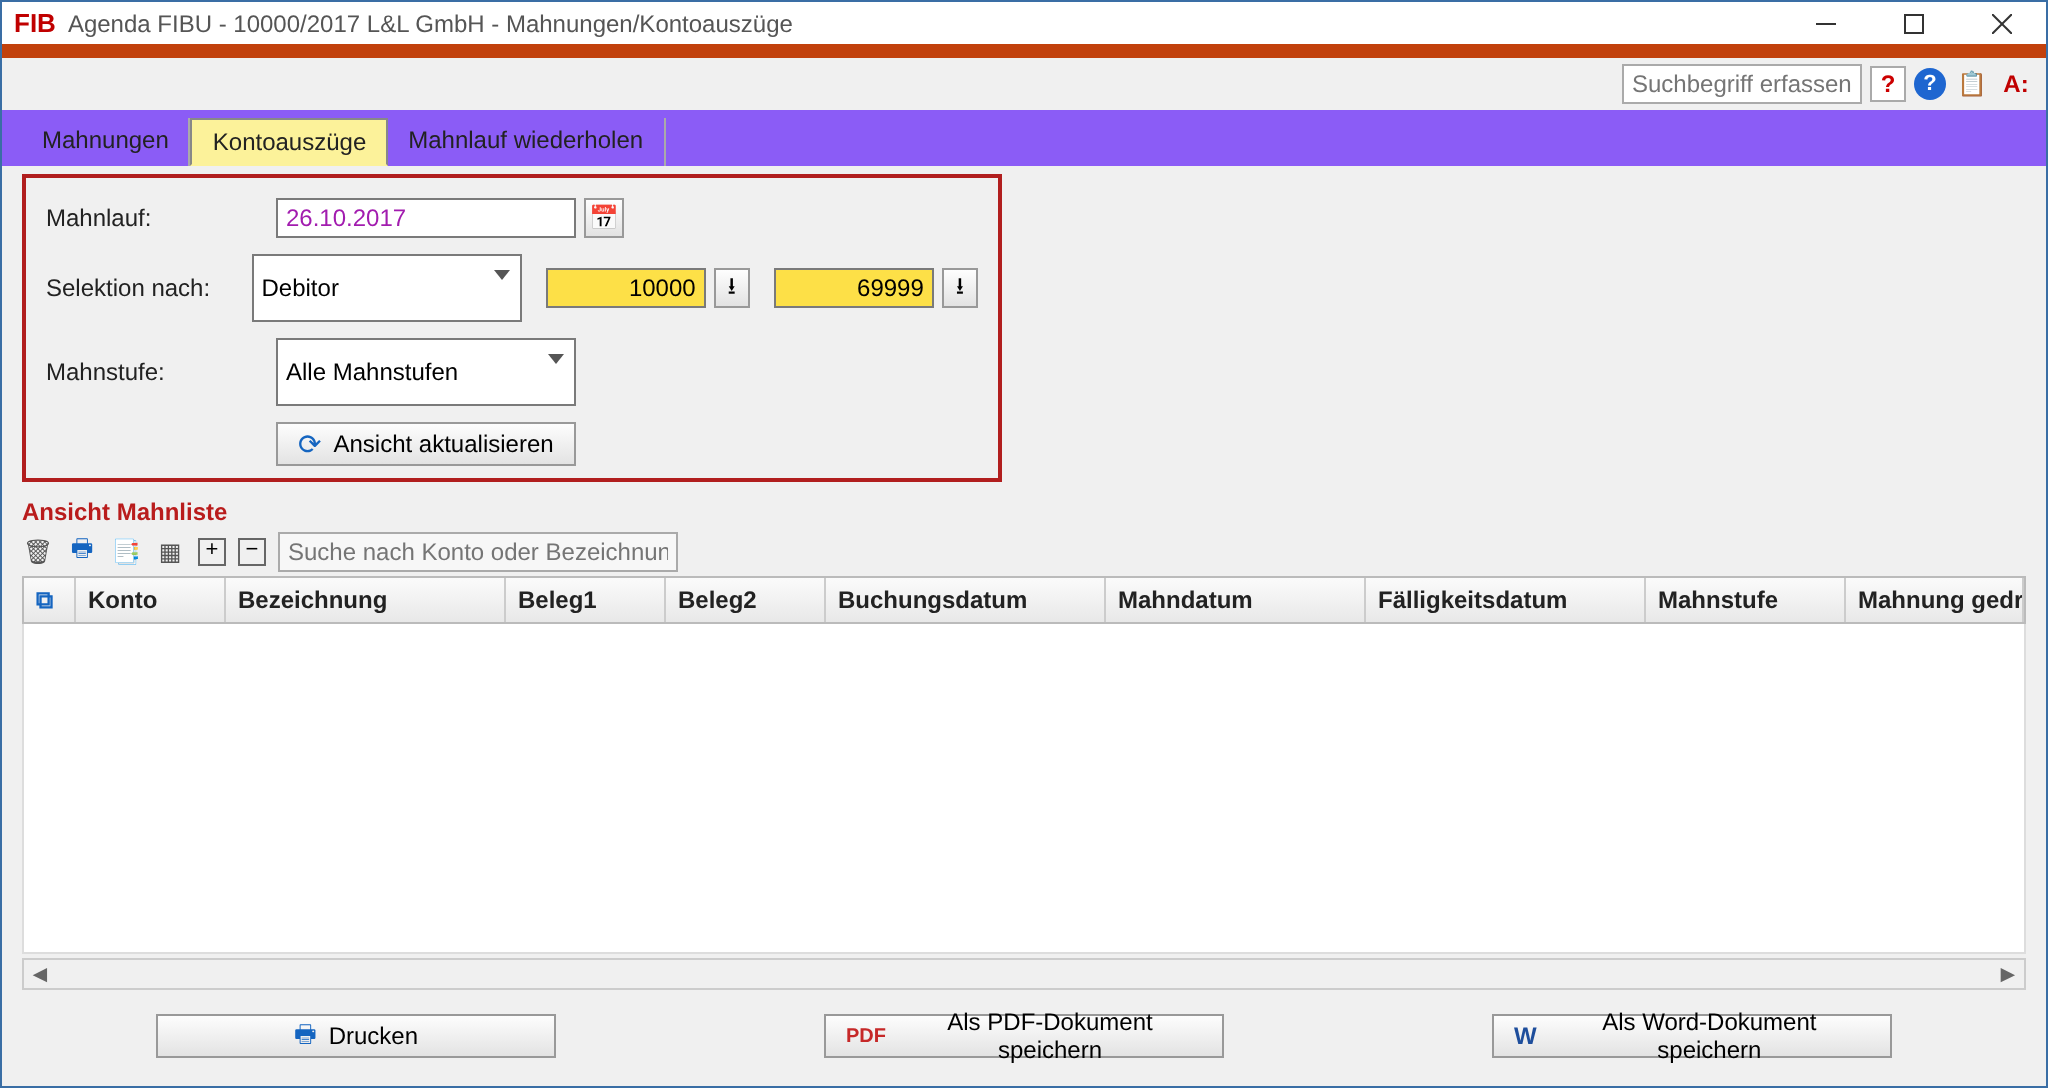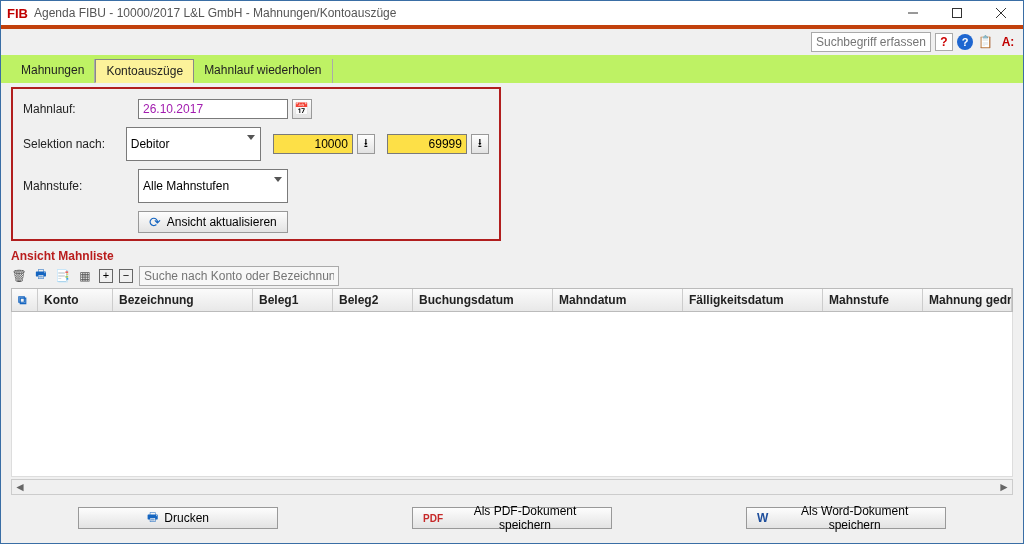--- a/index.html
+++ b/index.html
@@ -1,31 +1,31 @@
 <!DOCTYPE html>
 <html><head>
 <meta charset="utf-8">
 <style>
   * { box-sizing: border-box; font-family: "Segoe UI", Tahoma, sans-serif; font-size: 12px; }
   body { margin: 0; background: #fff; }
   .window { width: 1024px; height: 544px; border: 1px solid #3a6ea5; display: flex; flex-direction: column; background: #f0f0f0; }
-  .titlebar { height: 28px; background: #fff; display: flex; align-items: center; padding: 0 0 0 6px; border-bottom: 4px solid #c2410c; }
+  .titlebar { height: 28px; background: #fff; display: flex; align-items: center; padding: 0 0 0 6px; border-bottom: 7px solid #c2410c; }
   .titlebar .logo { color: #c00000; font-weight: bold; font-size: 13px; margin-right: 6px; }
   .titlebar .title { flex: 1; color: #555; }
   .titlebar .winbtn { width: 44px; height: 28px; display: flex; align-items: center; justify-content: center; color: #333; }
 
   .toolbar-right { height: 26px; display: flex; justify-content: flex-end; align-items: center; padding: 2px 6px; gap: 4px; background:#f0f0f0;}
   .search-box { width: 120px; height: 20px; border: 1px solid #aaa; background: #fff; padding: 0 4px; color:#888;}
   .tb-icon { width: 18px; height: 18px; display:flex; align-items:center; justify-content:center; font-weight:bold;}
   .red-q { color:#c00; border:1px solid #aaa; padding:0 3px; background:#fff;}
   .blue-help { background:#1e66d0; color:#fff; border-radius:50%; width:16px;height:16px; font-size:11px;}
   .red-a { color:#c00000;}
   .gray-icon{color:#888;}
 
-  .tabs { display: flex; padding: 4px 10px 0 10px; background:#bef264; }
+  .tabs { display: flex; padding: 4px 10px 0 10px; background:#8b5cf6; }
   .tab { padding: 4px 10px; color: #222; border-right:1px solid #aaa;}
   .tab.last{border-right:none;}
   .tab.active { background: #fcf29a; border:1px solid #888; border-bottom:1px solid #fcf29a; font-weight:normal;}
 
   .form-area { border: 2px solid #b11e1e; margin: 4px 10px; padding: 10px 10px 4px 10px; width: 490px; background:#f0f0f0;}
   .form-row { display: flex; align-items: center; margin-bottom: 8px; }
   .form-label { width: 115px; color: #222; }
   .text-input { height: 20px; border: 1px solid #7a7a7a; background: #fde047; padding: 0 4px; }
   .text-input.disabled { color:#a21caf; background:#fff;}
   .w150 { width: 150px; }

